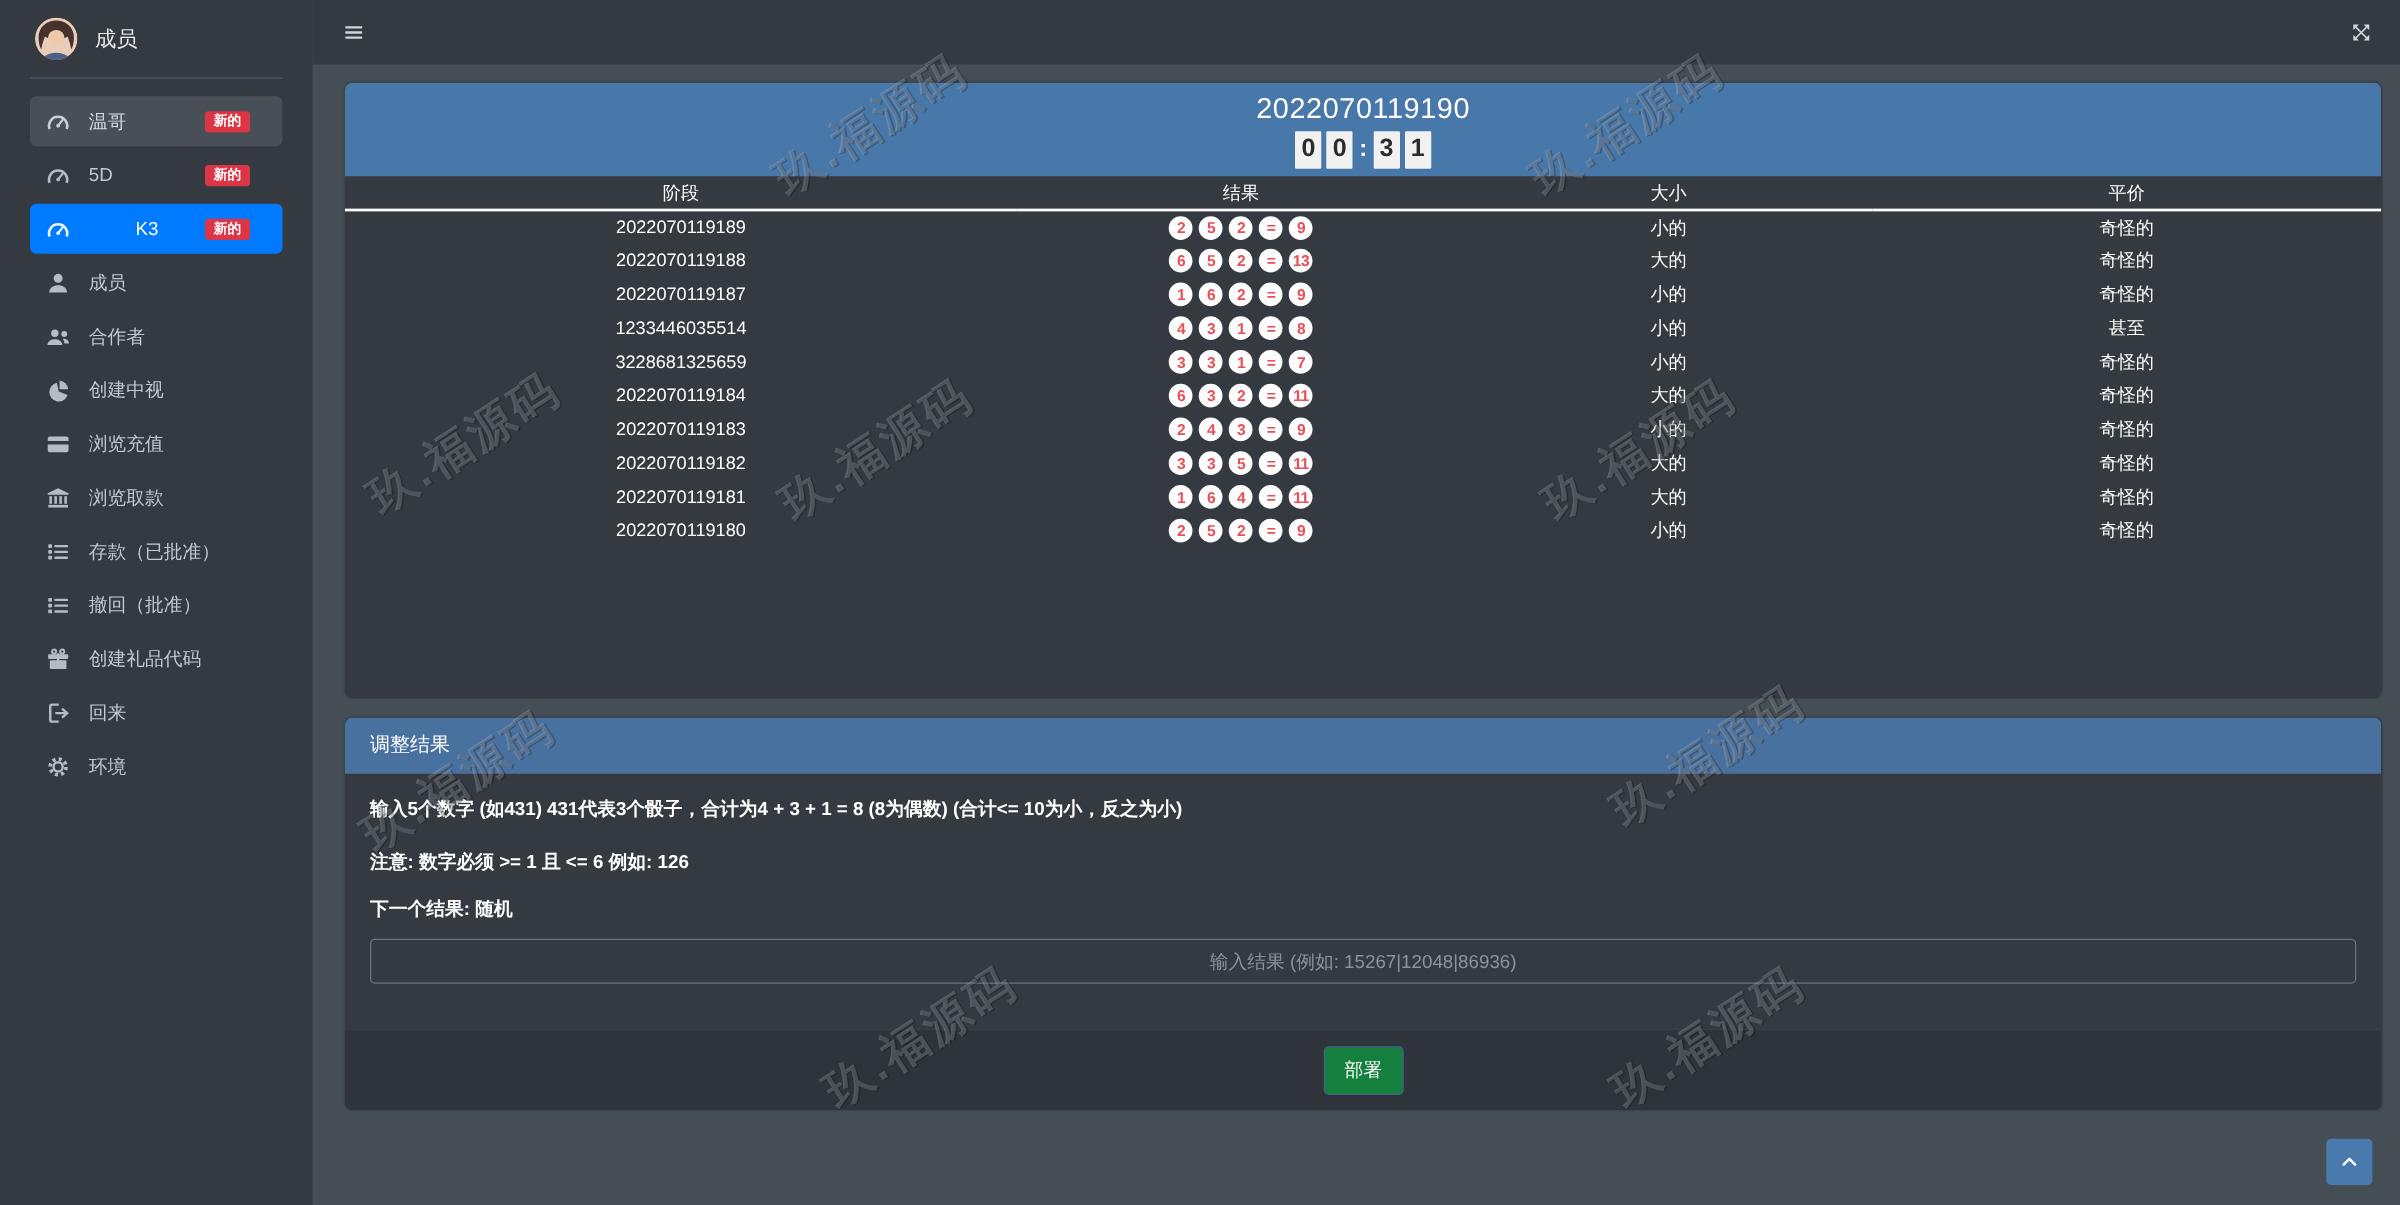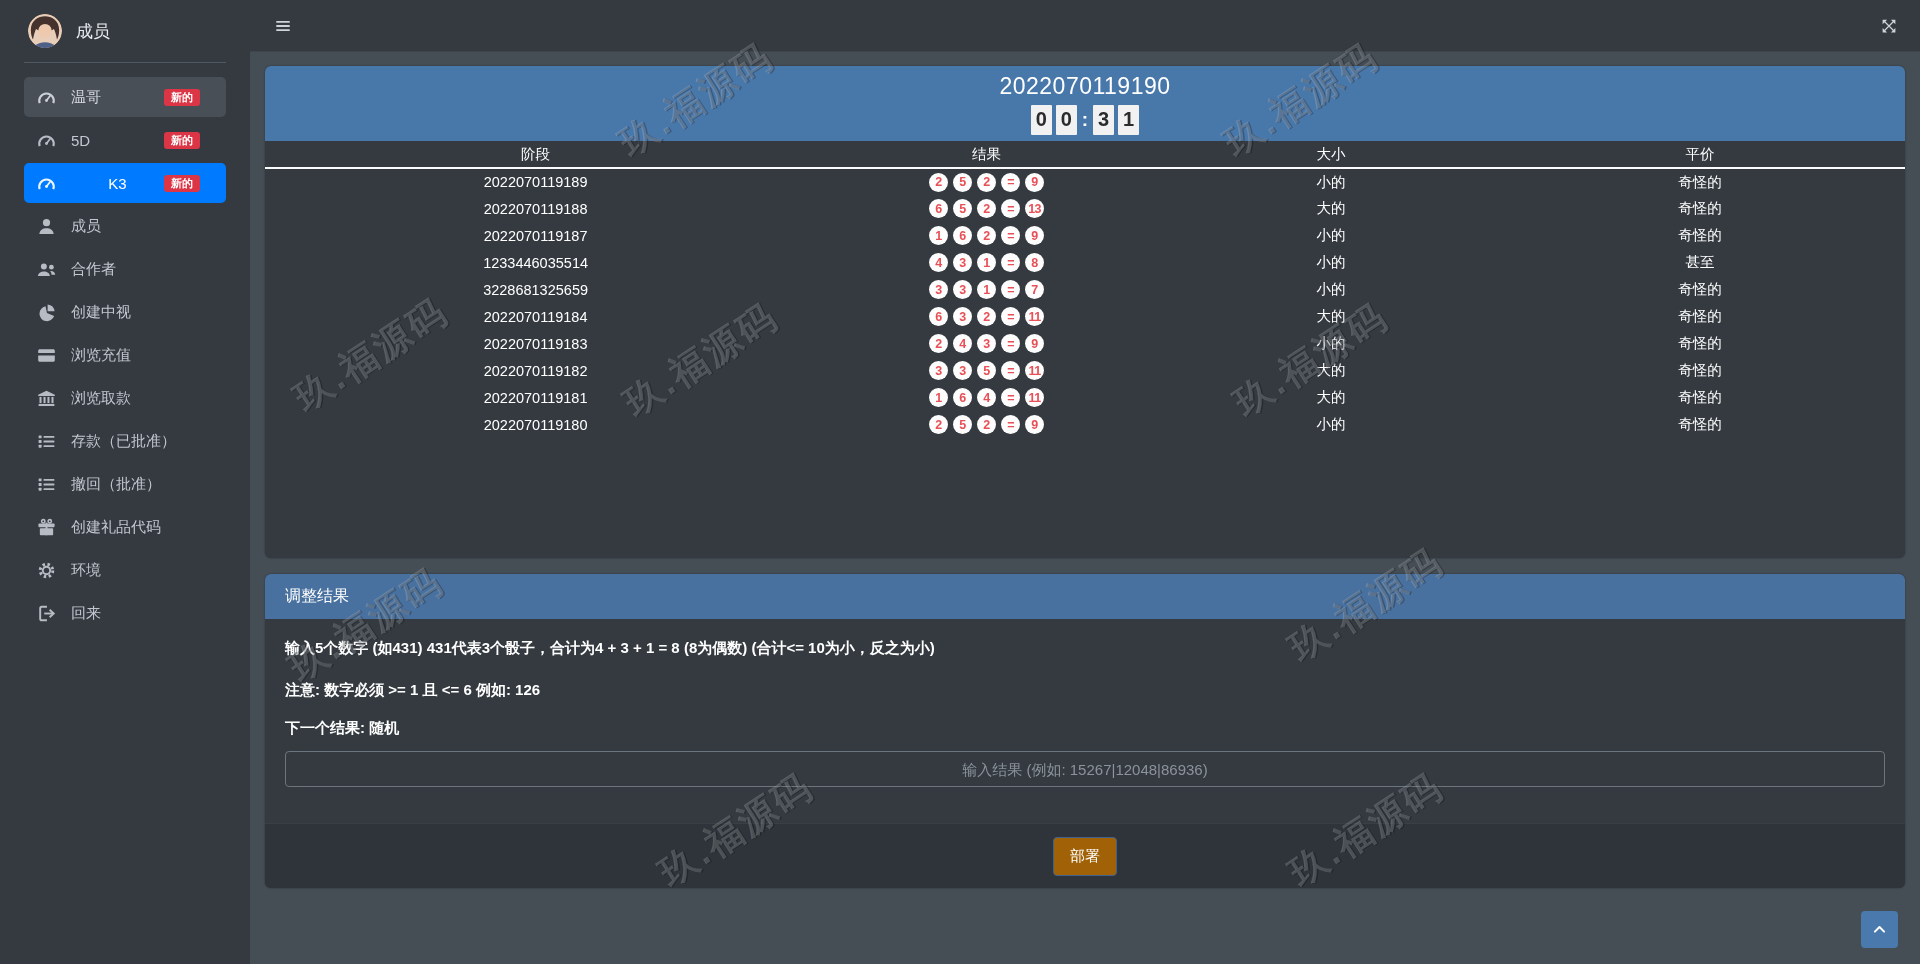--- a/index.html
+++ b/index.html
@@ -34,21 +34,21 @@
     padding:3px 7px; border-radius:3px; margin-right:16px; line-height:1;
   }
   
   .main { position:absolute; left:250px; right:0; top:0; bottom:0; }
   .navbar {
     height:52px; background:#343a40; border-bottom:1px solid #3e454c;
     display:flex; align-items:center; justify-content:space-between; padding:0 22px 0 24px;
   }
   .nav-icon { width:18px; height:18px; color:#cfd4d9; cursor:pointer; }
   
-  .content { position:relative; padding:14px 15px 0 15px; }
+  .content { position:relative; padding:14px 15px 0 15px;margin-left:11px; }
   .card { background:#343a40; border-radius:6px; box-shadow:0 0 2px rgba(0,0,0,.35); overflow:hidden; }
   .card1 { margin-bottom:16px; }
   .banner {
     height:75px; background:#4877aa;
     display:flex; flex-direction:column; align-items:center; justify-content:center;
   }
   .banner .period { font-size:23px; line-height:27px; letter-spacing:.5px; }
   .countdown { display:flex; align-items:center; margin-top:5px; }
   .digit {
     width:21px; height:30px; background:#f1f1f2; color:#2b2b2b;
@@ -83,21 +83,21 @@
     width:100%; height:36px; background:#343a40; border:1px solid #6c757d;
     border-radius:4px; color:#e9ecef; font-size:15px; padding:0 12px;
     font-family:"Liberation Sans","DejaVu Sans",sans-serif; outline:none;text-align:center;
   }
   .result-input::placeholder { color:#8b939b; }
   .card2-footer {
     height:65px; background:#2e343a; border-top:1px solid rgba(255,255,255,.06);
     display:flex; align-items:center; justify-content:center;
   }
   .btn-deploy {
-    background:#a16207; color:#fff; border:1px solid #41628c; border-radius:4px;
+    background:#15803d; color:#fff; border:1px solid #41628c; border-radius:4px;
     font-size:15px; padding:9px 16px; cursor:pointer;
     font-family:Liberation Sans, sans-serif;
   }
   .scroll-top {
     position:absolute; right:22px; bottom:16px; width:37px; height:37px;
     background:#4a79ad; border:none; border-radius:4px; cursor:pointer;
     display:flex; align-items:center; justify-content:center; z-index:30;
   }
   .scroll-top svg { width:17px; height:17px; color:#fff; }
   
@@ -274,29 +274,29 @@
         <span class="lbl">撤回（批准）</span>
       </li>
       <li>
         <svg class="mi">
           <use href="#i-gift"></use>
         </svg>
         <span class="lbl">创建礼品代码</span>
       </li>
       <li>
         <svg class="mi">
+          <use href="#i-out"></use>
+        </svg>
+        <span class="lbl">回来</span>
+      </li>
+      <li>
+        <svg class="mi">
           <use href="#i-cog"></use>
         </svg>
         <span class="lbl">环境</span>
-      </li>
-      <li>
-        <svg class="mi">
-          <use href="#i-out"></use>
-        </svg>
-        <span class="lbl">回来</span>
       </li>
     </ul>
 </aside>
 
 <div class="main">
   <nav class="navbar">
     <svg class="nav-icon">
         <use href="#i-bars"></use>
       </svg>
     <svg class="nav-icon">

